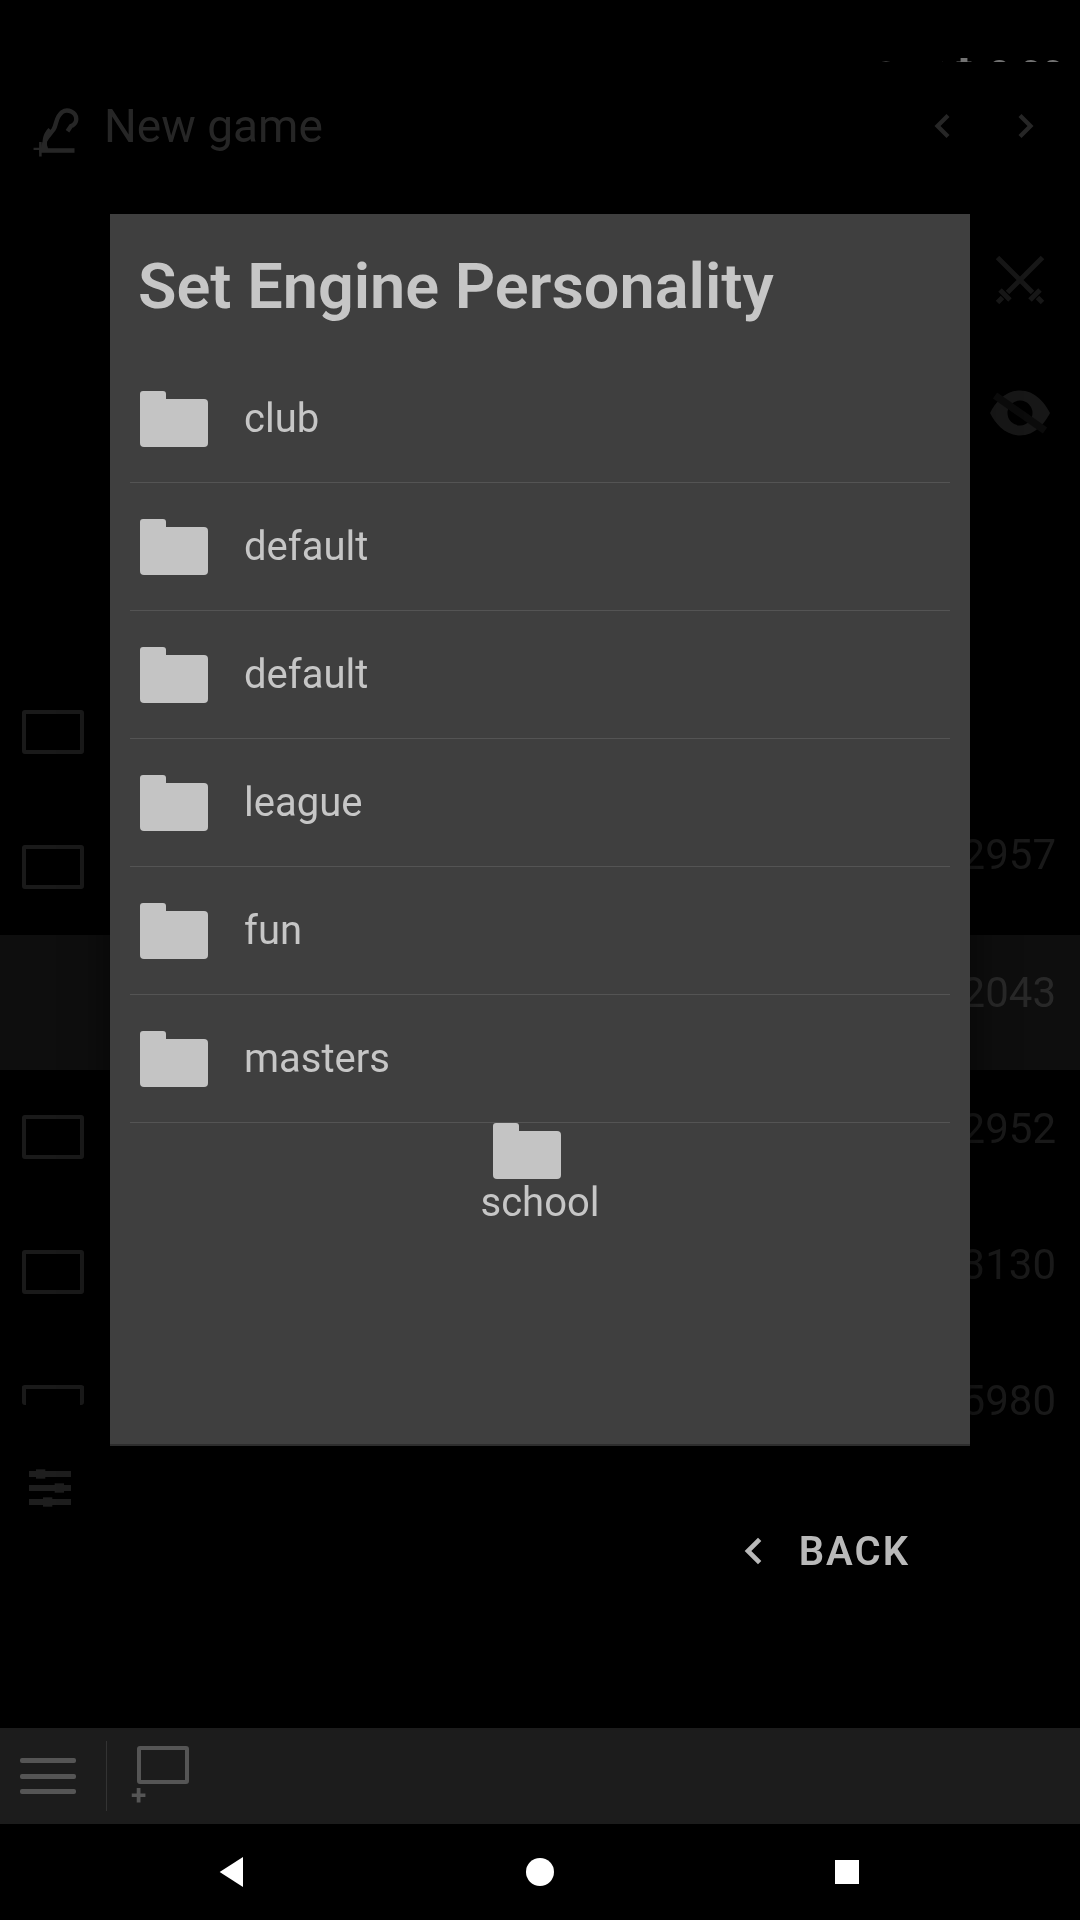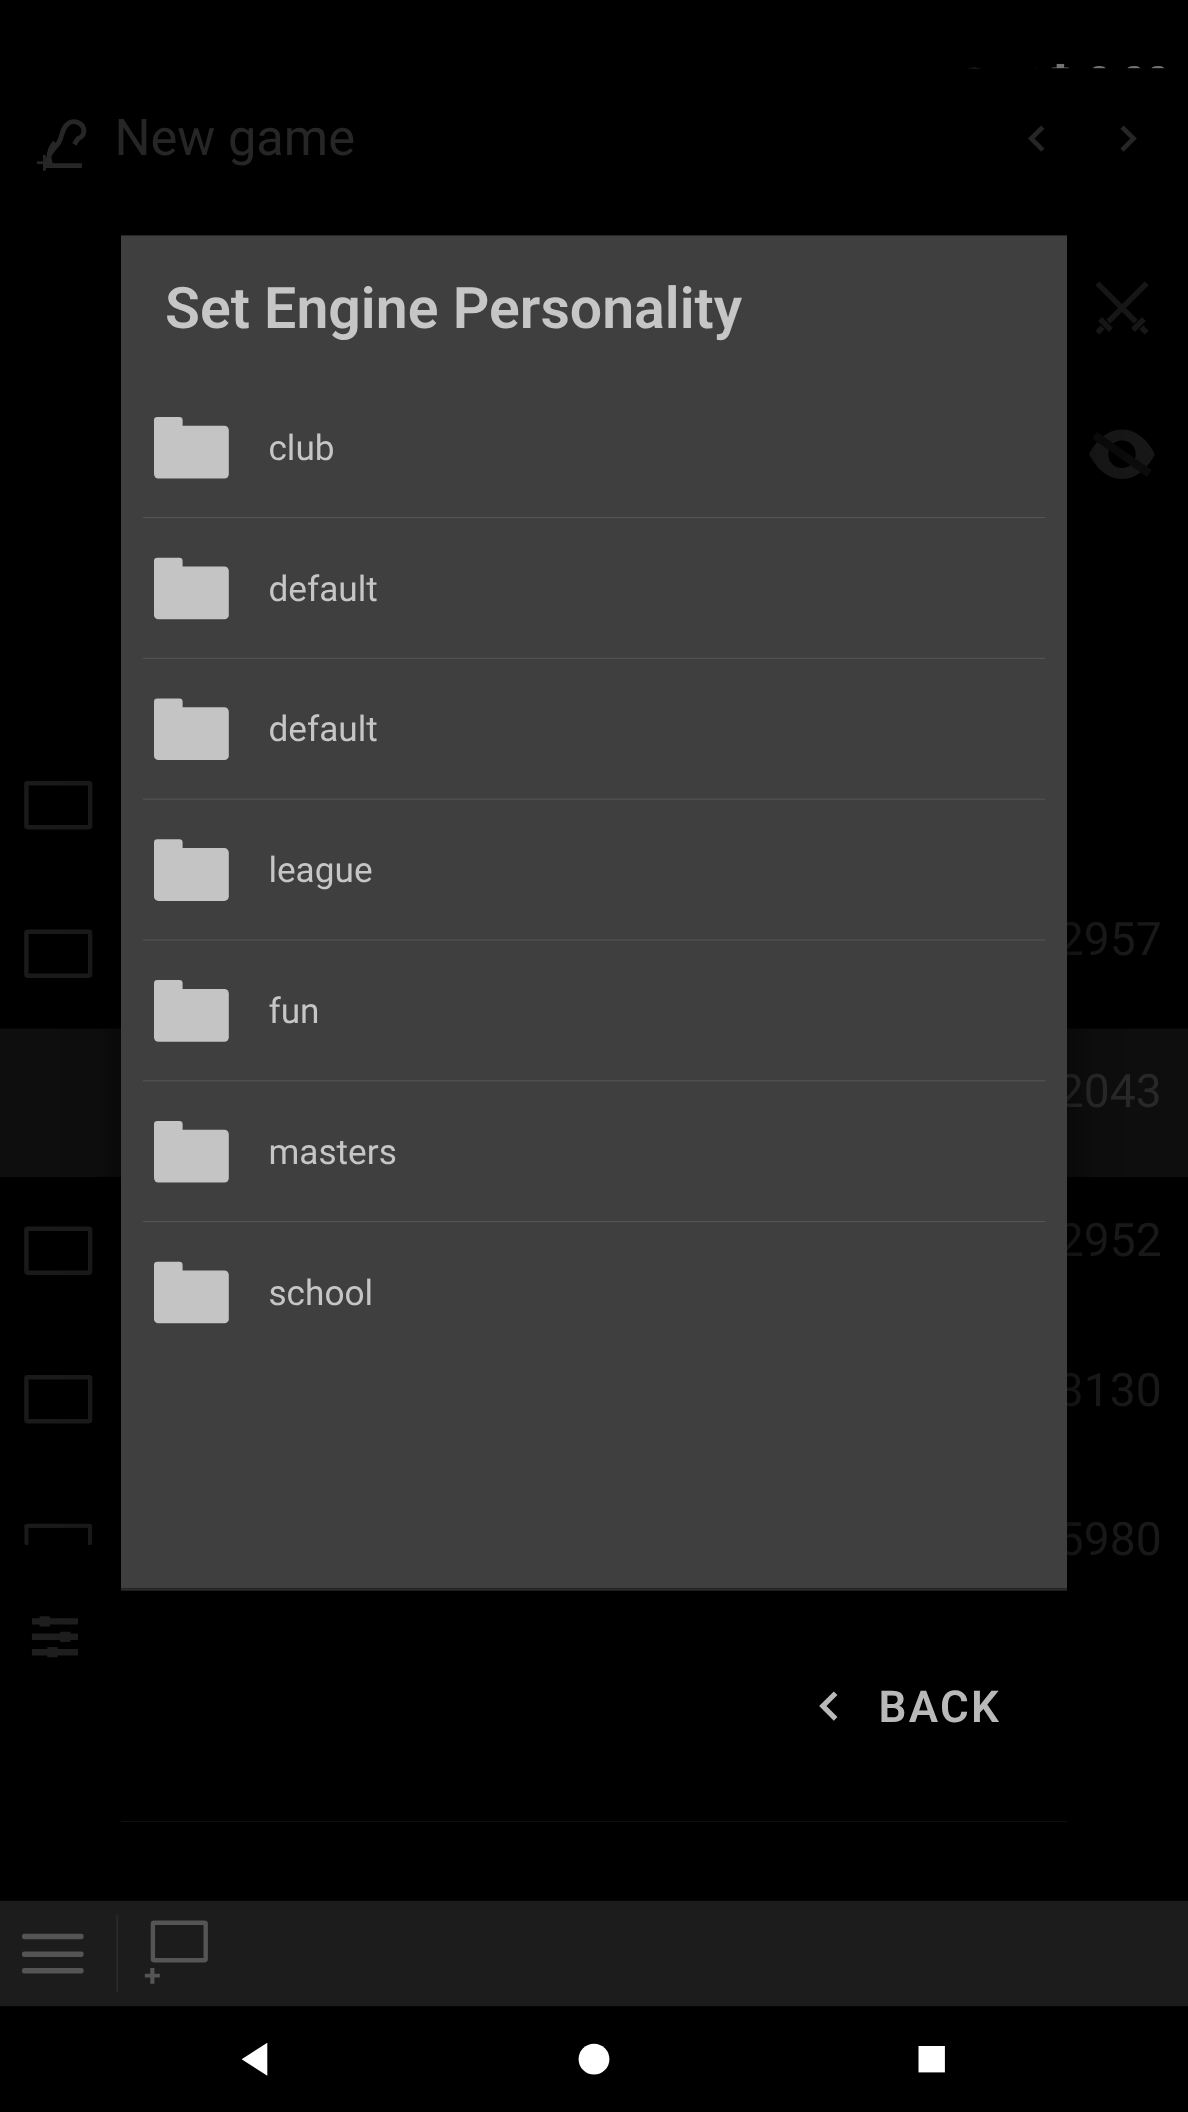--- a/index.html
+++ b/index.html
@@ -92,38 +92,38 @@
       left: 110px;
       top: 214px;
       width: 860px;
       height: 1442px;
       background: #3f3f3f;
       box-shadow: 0 16px 36px rgba(0,0,0,0.6);
       display: flex;
       flex-direction: column;
     }
     .dialog-title {
-      font-size: 52px;
+      font-size: 63px;
       font-weight: 600;
       color: #c6c6c6;
-      padding: 36px 28px 32px 40px;
+      padding: 36px 28px 32px 28px;
     }
     .dialog-list {
       flex: 1;
       padding: 0 20px;
       overflow: hidden;
     }
     .list-item {
       height: 128px;
       display: flex;
       align-items: center;
       border-bottom: 1px solid #545454;
       color: #c6c6c6;
     }
-    .list-item:last-child { border-bottom: none; }
+    .list-item:last-child { border-bottom: none; flex-direction: column; }
     .folder-icon {
       width: 68px; height: 56px;
       margin: 0 36px 0 10px;
       position: relative;
     }
     .folder-icon::before {
       content: "";
       position: absolute;
       top: 0; left: 0;
       width: 26px; height: 12px;
@@ -132,21 +132,21 @@
     }
     .folder-icon::after {
       content: "";
       position: absolute;
       top: 8px; left: 0;
       width: 68px; height: 48px;
       background: #c4c4c4;
       border-radius: 0 4px 4px 4px;
     }
     .item-label {
-      font-size: 32px;
+      font-size: 40px;
     }
     .dialog-actions {
       height: 212px;
       border-top: 2px solid #2d2d2d;
       background: #000000;
       display: flex;
       align-items: center;
       justify-content: flex-end;
       gap: 91px;
       padding-right: 60px;

